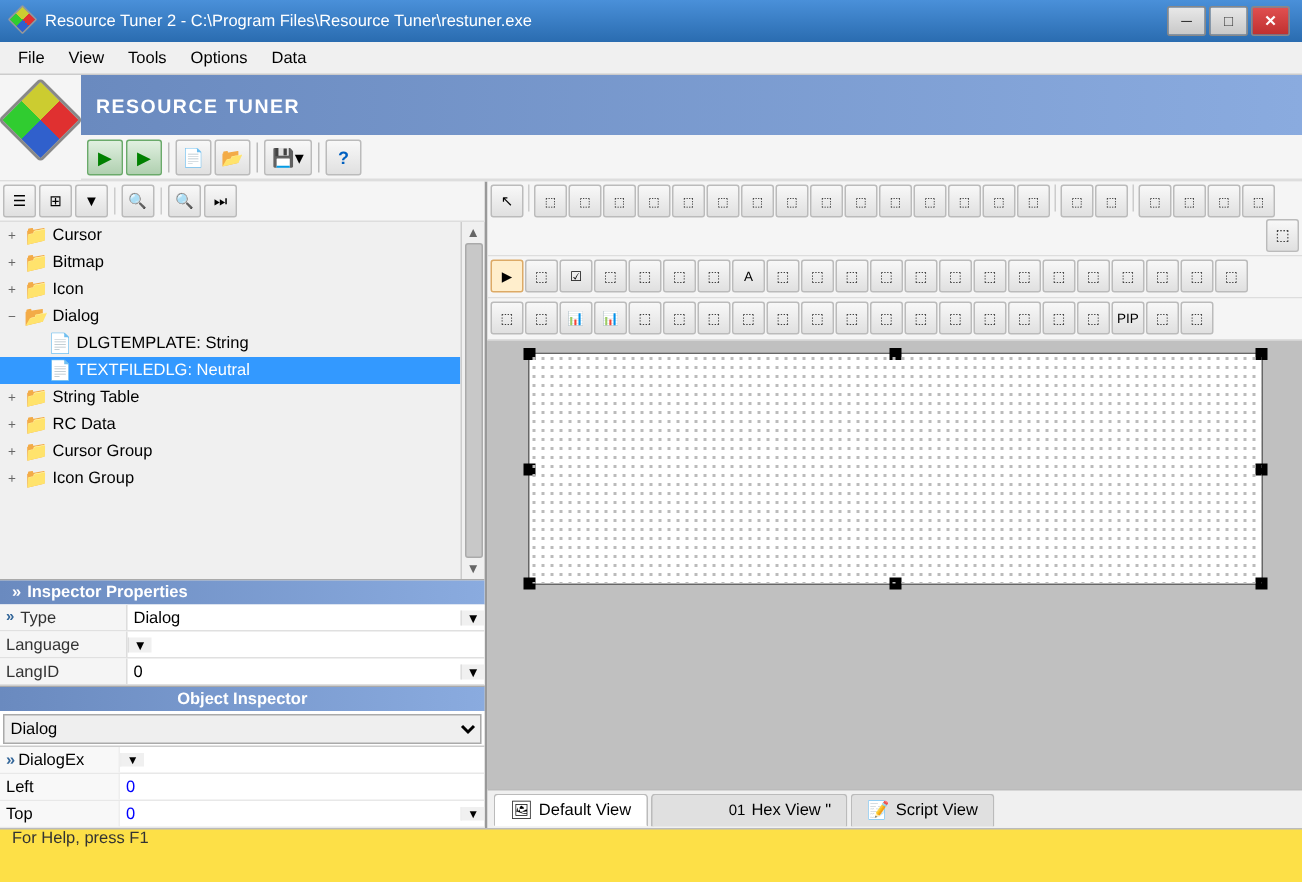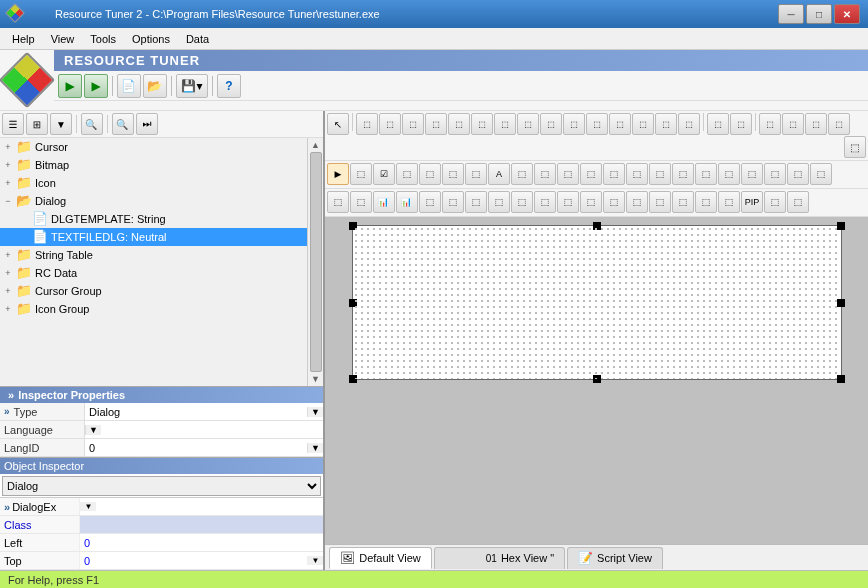--- a/index.html
+++ b/index.html
@@ -1,72 +1,72 @@
 <!DOCTYPE html>
 <html><head>
   <meta charset="utf-8">
   <style>
     * { box-sizing: border-box; margin: 0; padding: 0; }
     body { font-family: 'Segoe UI', Tahoma, Geneva, Verdana, sans-serif; font-size: 11px; background: #f0f0f0; width: 868px; height: 588px; overflow: hidden; }
     
     
     .title-bar { background: linear-gradient(to bottom, #4a90d9, #2a6cb0); color: white; height: 28px; display: flex; align-items: center; padding: 0 8px; font-size: 12px; font-weight: bold; user-select: none; }
     .title-bar-icon { width: 16px; height: 16px; margin-right: 6px; }
-    .title-bar-text { flex: 1; font-size: 11px; font-weight: normal; margin-left: 25px; }
+    .title-bar-text { flex: 1; font-size: 11px; font-weight: normal; }
     .title-bar-controls { display: flex; gap: 2px; }
     .title-bar-btn { width: 26px; height: 20px; background: linear-gradient(to bottom, #e8e8e8, #c8c8c8); border: 1px solid #888; border-radius: 2px; display: flex; align-items: center; justify-content: center; cursor: pointer; font-size: 10px; color: #333; }
     .title-bar-btn.close { background: linear-gradient(to bottom, #e05050, #c03030); color: white; }
     
     
     .menu-bar { background: #f0f0f0; height: 22px; display: flex; align-items: center; padding: 0 4px; border-bottom: 1px solid #ccc; }
     .menu-item { padding: 2px 8px; cursor: pointer; font-size: 11px; }
     
     
     .toolbar-row { background: #f5f5f5; border-bottom: 1px solid #ddd; padding: 2px 4px; display: flex; align-items: center; gap: 2px; min-height: 30px; }
     .toolbar-btn { width: 24px; height: 24px; background: linear-gradient(to bottom, #f8f8f8, #e0e0e0); border: 1px solid #bbb; border-radius: 2px; cursor: pointer; display: flex; align-items: center; justify-content: center; font-size: 12px; }
     .toolbar-sep { width: 1px; height: 20px; background: #bbb; margin: 0 2px; }
     
     
-    .app-header { background: linear-gradient(to right, #6a8abf, #8aabdf); height: 21px; display: flex; align-items: center; padding: 0 10px; color: white; font-weight: bold; font-size: 13px; letter-spacing: 1px; }
+    .app-header { background: linear-gradient(to right, #6a8abf, #8aabdf); height: 40px; display: flex; align-items: center; padding: 0 10px; color: white; font-weight: bold; font-size: 13px; letter-spacing: 1px; }
     .tree-item { display: flex; align-items: center; padding: 1px 0; cursor: pointer; white-space: nowrap; }
     .tree-expand { width: 16px; height: 16px; display: flex; align-items: center; justify-content: center; font-size: 9px; color: #666; cursor: pointer; }
     .tree-icon { width: 16px; height: 16px; margin-right: 3px; font-size: 13px; }
     .tree-label { font-size: 11px; }
     .folder-icon { color: #e8a020; }
     .sub-item { padding-left: 16px; }
     
     
     .props-panel { background: #f0f0f0; border-top: 1px solid #aaa; }
     .props-header { background: linear-gradient(to right, #6a8abf, #8aabdf); color: white; font-weight: bold; padding: 2px 8px; font-size: 11px; display: flex; align-items: center; }
     .props-header::before { content: "»"; margin-right: 4px; }
     .props-scroll { overflow-y: auto; max-height: 80px; background: #fff; }
     .prop-row { display: flex; border-bottom: 1px solid #e0e0e0; height: 18px; align-items: center; }
     .prop-label { width: 85px; padding: 0 4px; font-size: 11px; color: #333; border-right: 1px solid #ddd; background: #f5f5f5; height: 100%; display: flex; align-items: center; }
     .prop-value { flex: 1; padding: 0 4px; font-size: 11px; }
     .prop-scroll-btn { width: 16px; background: #f0f0f0; border-left: 1px solid #ddd; display: flex; align-items: center; justify-content: center; font-size: 9px; }
     
     
     .obj-inspector { border-top: 1px solid #aaa; }
-    .obj-header { background: linear-gradient(to right, #6a8abf, #8aabdf); color: white; font-weight: normal; padding: 2px 4px; font-size: 11px; }
+    .obj-header { background: linear-gradient(to right, #6a8abf, #8aabdf); color: white; font-weight: bold; padding: 2px 4px; font-size: 11px; text-align: center; }
     .obj-props { overflow-y: auto; background: #fff; }
     .obj-prop-row { display: flex; border-bottom: 1px solid #e8e8e8; height: 18px; align-items: center; }
     .obj-prop-label { width: 80px; padding: 0 4px; font-size: 11px; border-right: 1px solid #eee; background: #f8f8f8; height: 100%; display: flex; align-items: center; }
     .obj-prop-value { flex: 1; padding: 0 4px; font-size: 11px; }
     .obj-prop-value.blue { color: #0000ff; }
     .obj-prop-value.orange { color: #cc6600; }
     .props-arrow { color: #336699; font-weight: bold; margin-right: 4px; font-size: 10px; }
     .right-toolbar1 { background: #f5f5f5; border-bottom: 1px solid #ddd; padding: 2px; display: flex; gap: 1px; flex-wrap: wrap; min-height: 28px; }
     .right-toolbar2 { background: #f5f5f5; border-bottom: 1px solid #ddd; padding: 2px; display: flex; gap: 1px; flex-wrap: wrap; min-height: 28px; }
     .right-toolbar3 { background: #f5f5f5; border-bottom: 1px solid #ddd; padding: 2px; display: flex; gap: 1px; flex-wrap: wrap; min-height: 28px; }
     .view-tabs { background: #f0f0f0; border-top: 1px solid #bbb; height: 26px; display: flex; align-items: center; padding: 0 4px; gap: 2px; }
     .view-tab { height: 22px; padding: 0 10px; background: #e0e0e0; border: 1px solid #bbb; border-bottom: none; border-radius: 3px 3px 0 0; display: flex; align-items: center; cursor: pointer; font-size: 11px; gap: 4px; }
     .view-tab.active { background: #fff; border-bottom: 1px solid #fff; }
     
     
-    .status-bar { background: #bef264; border-top: 1px solid #bbb; height: 18px; display: flex; align-items: center; padding: 0 8px; font-size: 11px; color: #333; }
+    .status-bar { background: #fde047; border-top: 1px solid #bbb; height: 36px; display: flex; padding: 0 8px; font-size: 11px; color: #333; }
     
     
     ::-webkit-scrollbar { width: 16px; }
     ::-webkit-scrollbar-track { background: #f0f0f0; }
     ::-webkit-scrollbar-thumb { background: #c0c0c0; border: 1px solid #999; }
     
     .rtb { width: 22px; height: 22px; background: linear-gradient(to bottom, #f8f8f8, #e0e0e0); border: 1px solid #bbb; border-radius: 2px; cursor: pointer; display: flex; align-items: center; justify-content: center; font-size: 10px; }
     .rtb-sep { width: 1px; height: 18px; background: #ccc; margin: 0 2px; }
     
     .main-wrapper { display: flex; flex-direction: column; height: 588px; }
@@ -93,21 +93,21 @@
     </div>
     <span class="title-bar-text">Resource Tuner 2 - C:\Program Files\Resource Tuner\restuner.exe</span>
     <div class="title-bar-controls">
       <div class="title-bar-btn">─</div>
       <div class="title-bar-btn">□</div>
       <div class="title-bar-btn close">✕</div>
     </div>
   </div>
 
   <div class="menu-bar">
-    <div class="menu-item">Help</div>
+    <div class="menu-item">File</div>
     <div class="menu-item">View</div>
     <div class="menu-item">Tools</div>
     <div class="menu-item">Options</div>
     <div class="menu-item">Data</div>
   </div>
 
   <div style="display:flex;align-items:stretch;background:#f5f5f5;border-bottom:1px solid #ddd;">
     <div class="app-logo" style="margin:2px 4px;">
       <div style="width:40px;height:40px;background:conic-gradient(#e03030 0deg 90deg, #3060cc 90deg 180deg, #30cc30 180deg 270deg, #cccc30 270deg 360deg);transform:rotate(45deg);border:2px solid #888;border-radius:3px;"></div>
     </div>
@@ -244,25 +244,20 @@
         <div style="display:flex;align-items:center;background:#fff;border-bottom:1px solid #ccc;height:24px;padding:2px;">
           <select style="flex:1;font-size:11px;border:1px solid #aaa;height:20px;">
             <option>Dialog</option>
           </select>
         </div>
         <div class="obj-props" style="max-height:90px;overflow-y:scroll;">
           <div class="obj-prop-row">
             <div class="obj-prop-label"><span style="color:#336699;font-weight:bold;margin-right:2px;">»</span>DialogEx</div>
             <div style="width:16px;background:#f0f0f0;border-left:1px solid #eee;display:flex;align-items:center;justify-content:center;font-size:8px;">▼</div>
           </div>
-          <div class="obj-prop-row" style="background:#d0d8f0;">
-            <div class="obj-prop-label" style="color:#0000cc;">Class</div>
-            <div class="obj-prop-value blue"></div>
-            <div style="width:16px;background:#f0f0f0;border-left:1px solid #eee;"></div>
-          </div>
           <div class="obj-prop-row">
             <div class="obj-prop-label">Left</div>
             <div class="obj-prop-value blue">0</div>
             <div style="width:16px;background:#f0f0f0;border-left:1px solid #eee;"></div>
           </div>
           <div class="obj-prop-row">
             <div class="obj-prop-label">Top</div>
             <div class="obj-prop-value blue">0</div>
             <div style="width:16px;background:#f0f0f0;border-left:1px solid #eee;display:flex;align-items:center;justify-content:center;font-size:8px;">▼</div>
           </div>

